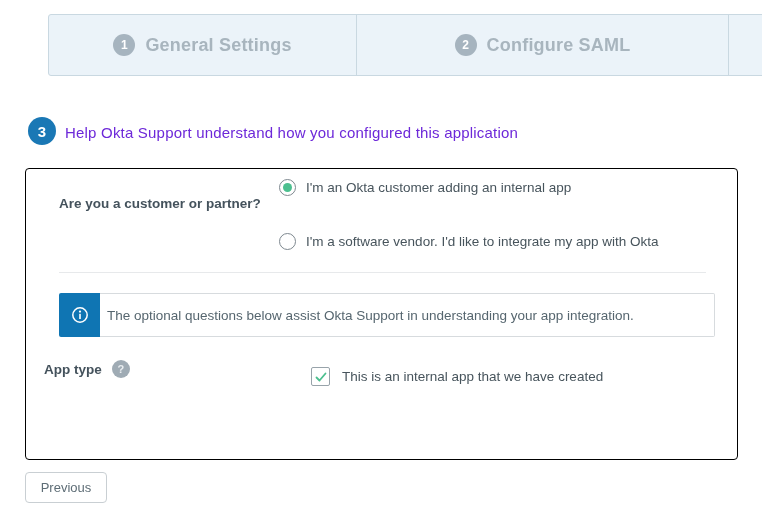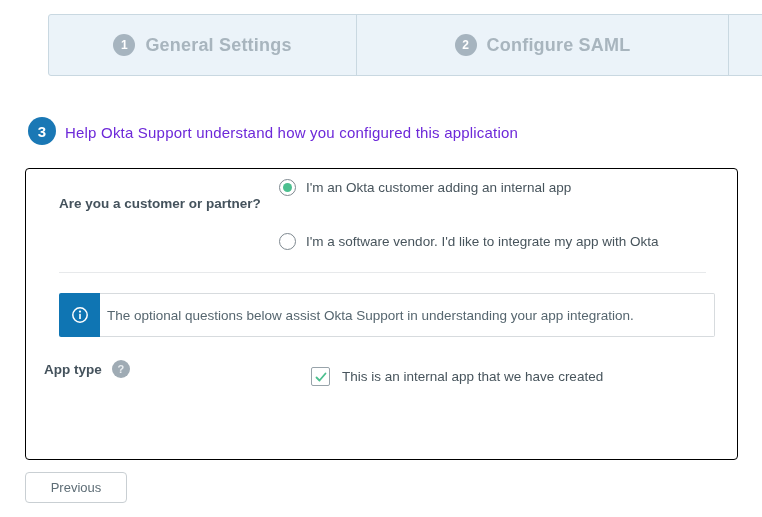--- a/index.html
+++ b/index.html
@@ -123,21 +123,21 @@
 
   
   .btn {
     position: absolute; top: 472px; height: 31px;
     border-radius: 4px; font-size: 13px;
     display: flex; align-items: center; justify-content: center;
     cursor: pointer;
     font-family: "Liberation Sans", sans-serif;
   }
   .btn-previous {
-    left: 25px; width: 102px;
+    left: 25px; width: 82px;
     background: #ffffff; border: 1px solid #c9cfd3;
     color: #5e6d76;
   }
   .btn-finish {
     left: 645px; width: 100px;
     background: #46ba88; border: 1px solid #3da87a;
     color: #ffffff;
   }
 </style>
 </head>

